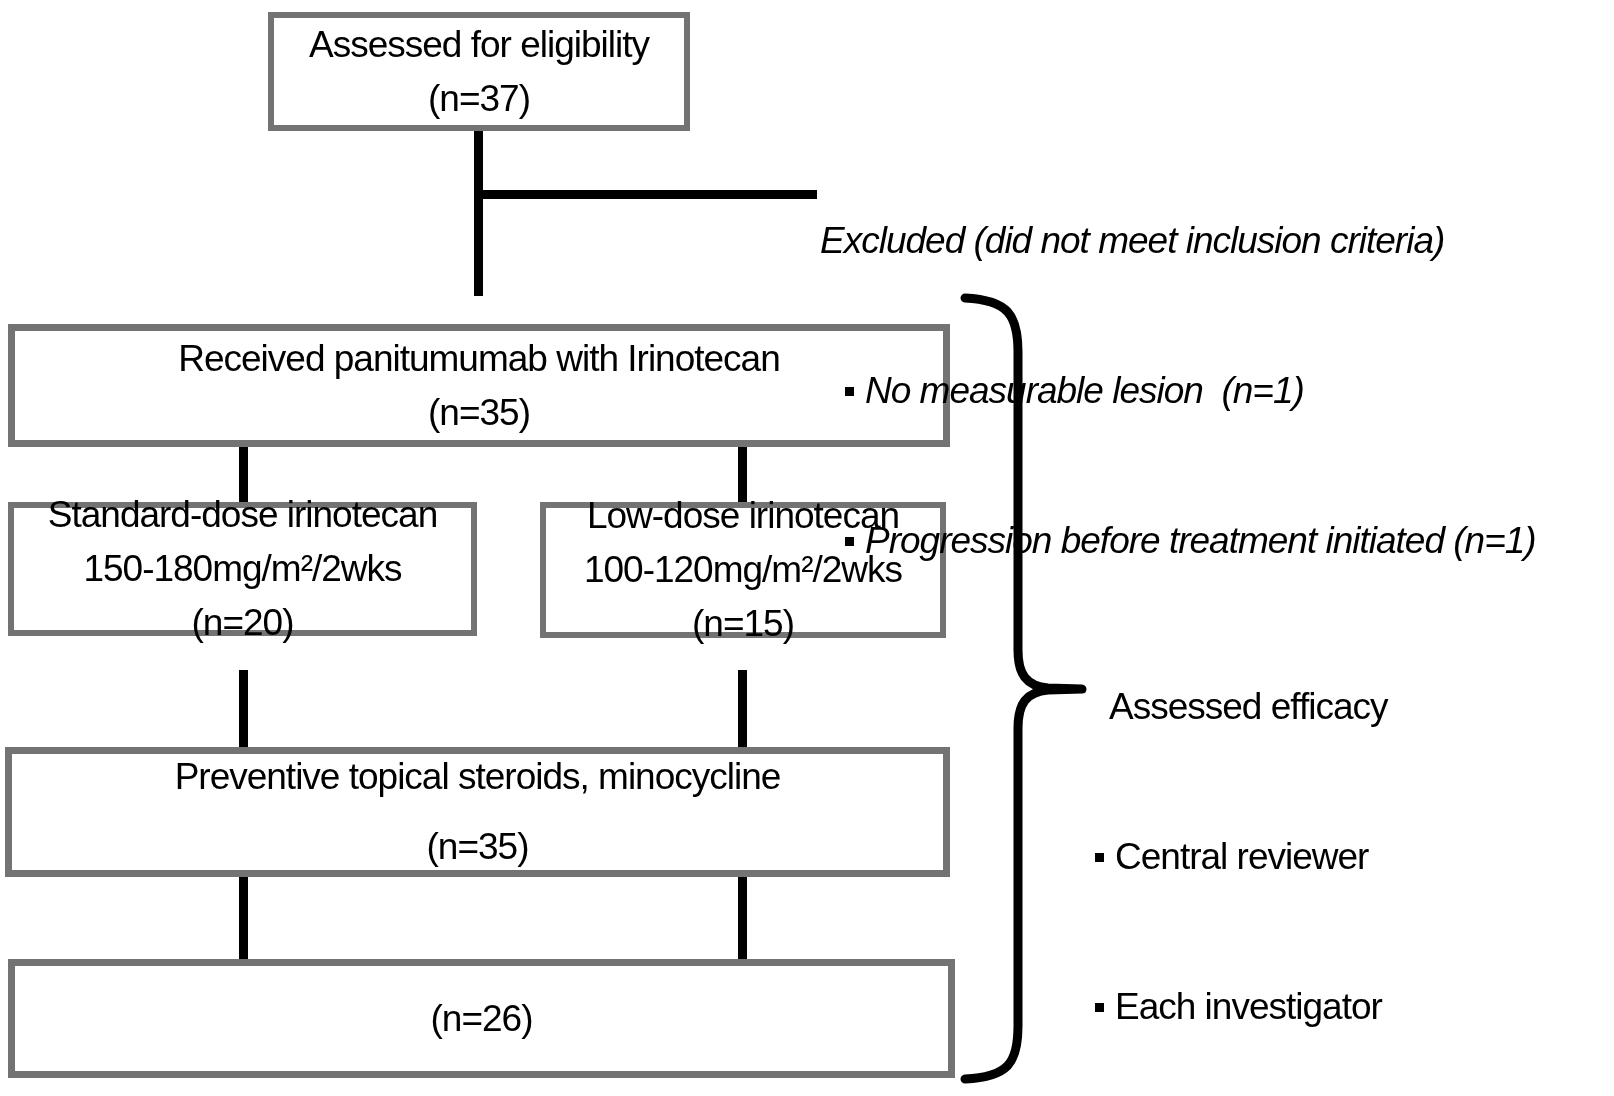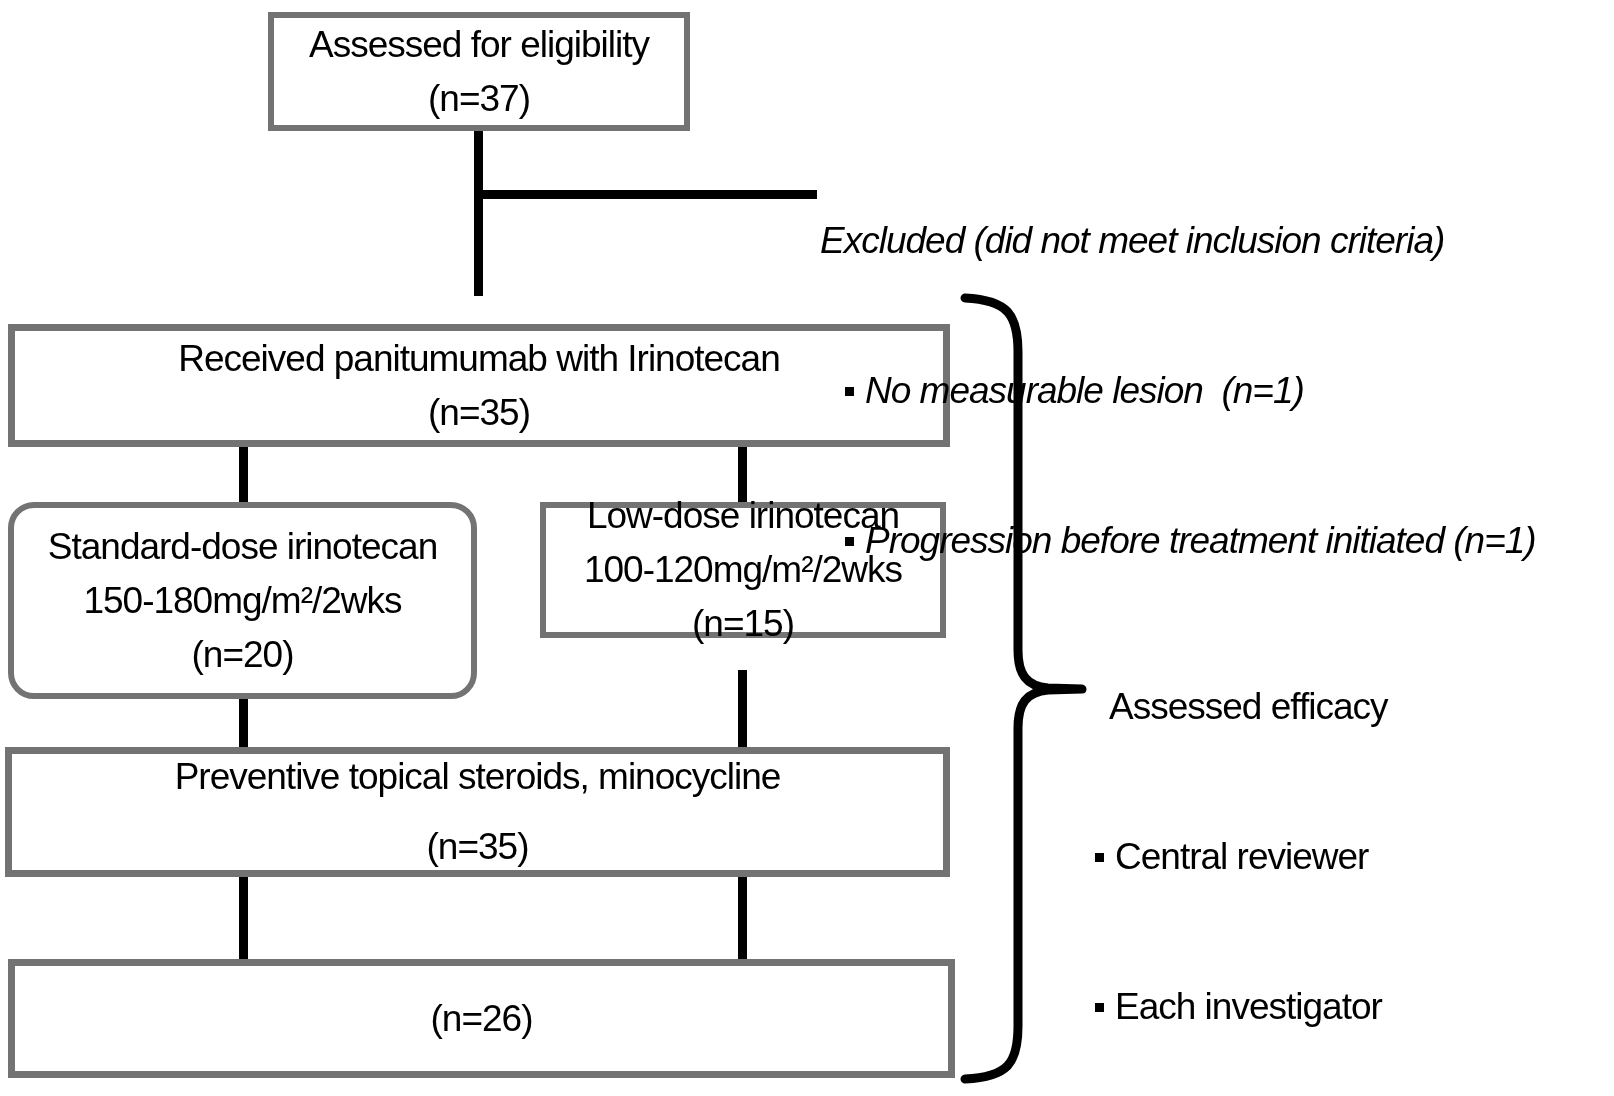--- a/index.html
+++ b/index.html
@@ -65,21 +65,21 @@
   <div class="box" style="left:268px; top:12px; width:422px; height:119px;">
     <div>Assessed for eligibility</div>
     <div>(n=37)</div>
   </div>
 
   <div class="box thick" style="left:8px; top:294px; width:942px; height:123px;margin-top:30px;">
     <div>Received panitumumab with Irinotecan</div>
     <div>(n=35)</div>
   </div>
 
-  <div class="box" style="left:8px; top:502px; width:469px; height:197px;border-radius:26px;">
+  <div class="box" style="left:8px; top:502px; width:469px; height:134px;">
     <div>Standard-dose irinotecan</div>
     <div>150-180mg/m²/2wks</div>
     <div>(n=20)</div>
   </div>
 
   <div class="box" style="left:540px; top:502px; width:406px; height:136px;">
     <div>Low-dose irinotecan</div>
     <div>100-120mg/m²/2wks</div>
     <div>(n=15)</div>
   </div>

